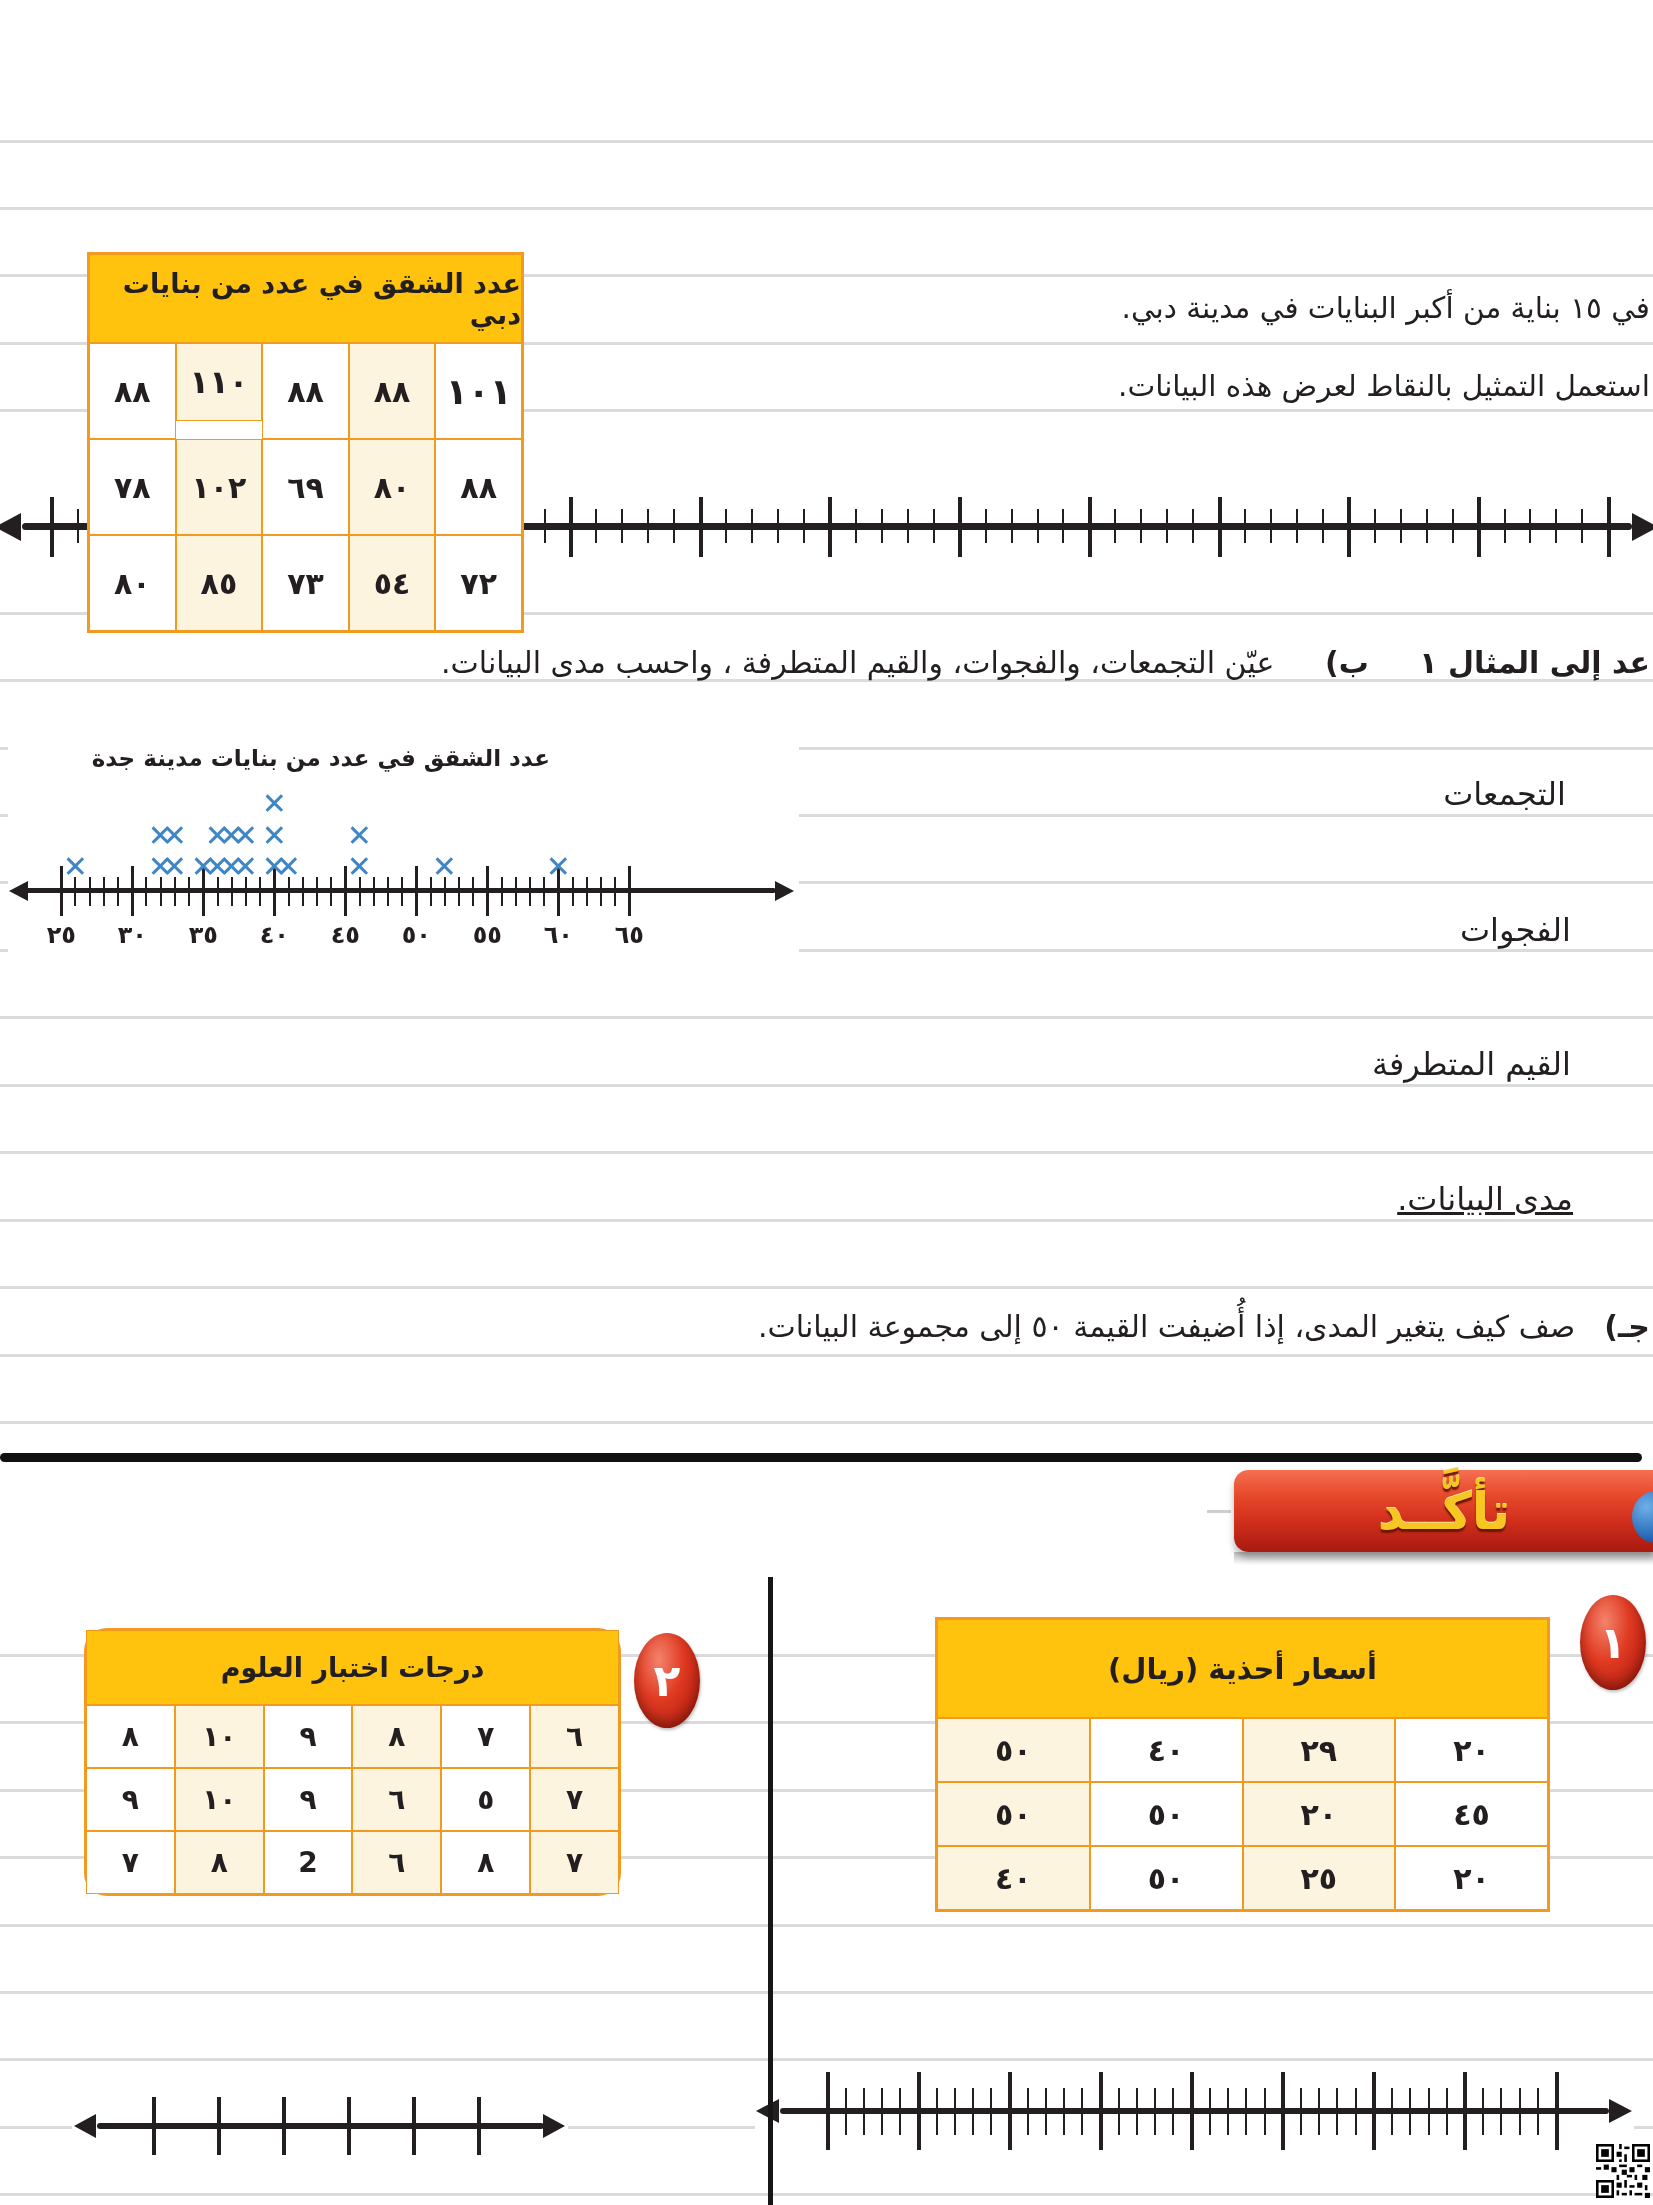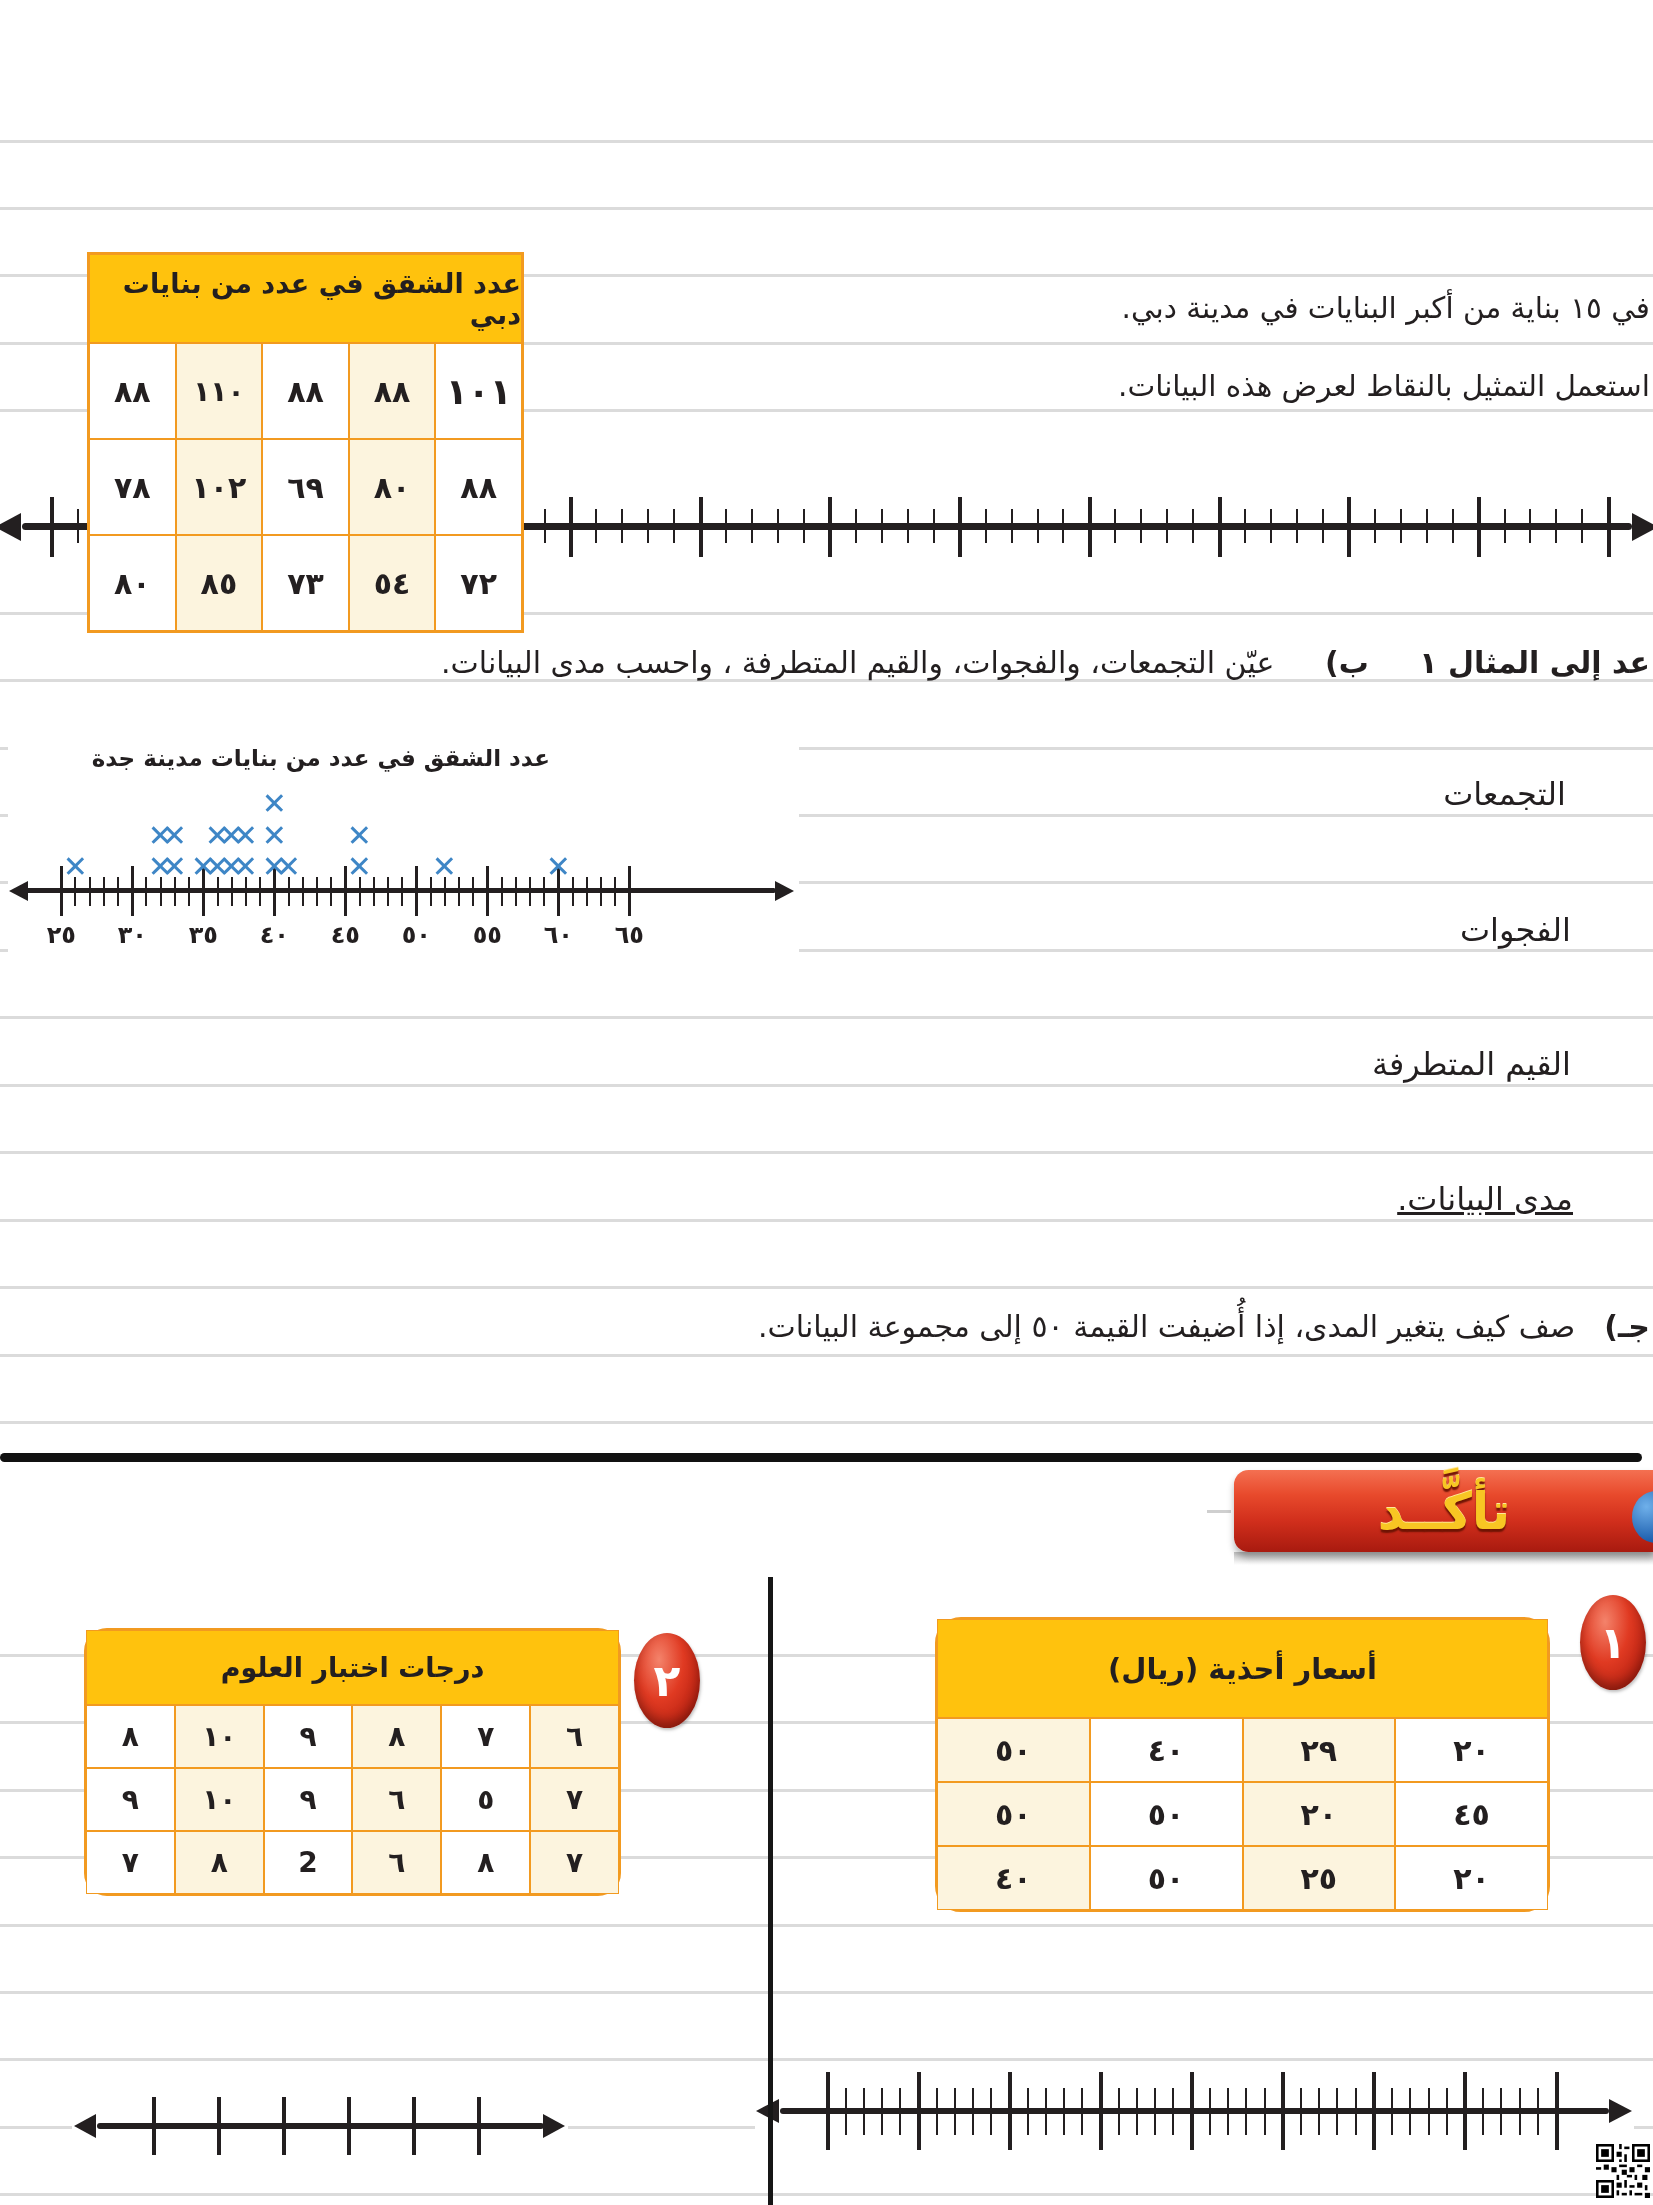--- a/index.html
+++ b/index.html
@@ -83,21 +83,21 @@
       <div class="rule" style="top:2126px;"></div>
       <div class="rule" style="top:2193px;"></div>
     </div>
 
 
   <div class="wtable" id="dubai-table" style="left:87px;top:252px;width:437px;">
     <div class="thead rtl" style="height:89px;font-size:27px;">عدد الشقق في عدد من بنايات دبي</div>
     <div id="dubai-body">
         <div class="trow" style="">
           <div class="tcell" style="width:86px;height:96px;font-size:30px;flex:1 1 auto;">٨٨</div>
-          <div class="tcell cream" style="width:86px;height:96px;font-size:28px;flex:1 1 auto;text-align:right;">١١٠</div>
+          <div class="tcell cream" style="width:86px;height:78px;font-size:32px;flex:1 1 auto;text-align:right;">١١٠</div>
           <div class="tcell" style="width:86px;height:96px;font-size:30px;flex:1 1 auto;">٨٨</div>
           <div class="tcell cream" style="width:86px;height:96px;font-size:30px;flex:1 1 auto;">٨٨</div>
           <div class="tcell" style="width:86px;height:96px;font-size:36px;flex:1 1 auto;">١٠١</div>
         </div>
         <div class="trow" style="">
           <div class="tcell" style="width:86px;height:96px;font-size:30px;flex:1 1 auto;">٧٨</div>
           <div class="tcell cream" style="width:86px;height:96px;font-size:30px;flex:1 1 auto;">١٠٢</div>
           <div class="tcell" style="width:86px;height:96px;font-size:30px;flex:1 1 auto;">٦٩</div>
           <div class="tcell cream" style="width:86px;height:96px;font-size:30px;flex:1 1 auto;">٨٠</div>
           <div class="tcell" style="width:86px;height:96px;font-size:30px;flex:1 1 auto;">٨٨</div>
@@ -284,21 +284,21 @@
     <span>تأكَّــد</span>
   </div>
   <div class="blue-frag"></div>
   <div class="dash" style="left:1207px;top:1510px;width:24px;"></div>
 
   <div class="vdivider" style="left:768px;top:1577px;width:4.7px;height:628px;"></div>
 
   <div class="numbadge" style="left:1580px;top:1595px;">
     <span>١</span>
   </div>
-  <div class="wtable" id="shoes-table" style="left:935px;top:1617px;width:615px;border-radius:26px;">
+  <div class="wtable" id="shoes-table" style="left:935px;top:1617px;width:615px;">
     <div class="thead rtl" style="height:99px;font-size:29px;">أسعار أحذية (ريال)</div>
     <div id="shoes-body">
         <div class="trow" style="">
           <div class="tcell cream" style="width:152px;height:64px;font-size:30px;flex:1 1 auto;">٥٠</div>
           <div class="tcell" style="width:152px;height:64px;font-size:30px;flex:1 1 auto;">٤٠</div>
           <div class="tcell cream" style="width:152px;height:64px;font-size:30px;flex:1 1 auto;">٢٩</div>
           <div class="tcell" style="width:152px;height:64px;font-size:30px;flex:1 1 auto;">٢٠</div>
         </div>
         <div class="trow" style="">
           <div class="tcell cream" style="width:152px;height:64px;font-size:30px;flex:1 1 auto;">٥٠</div>

